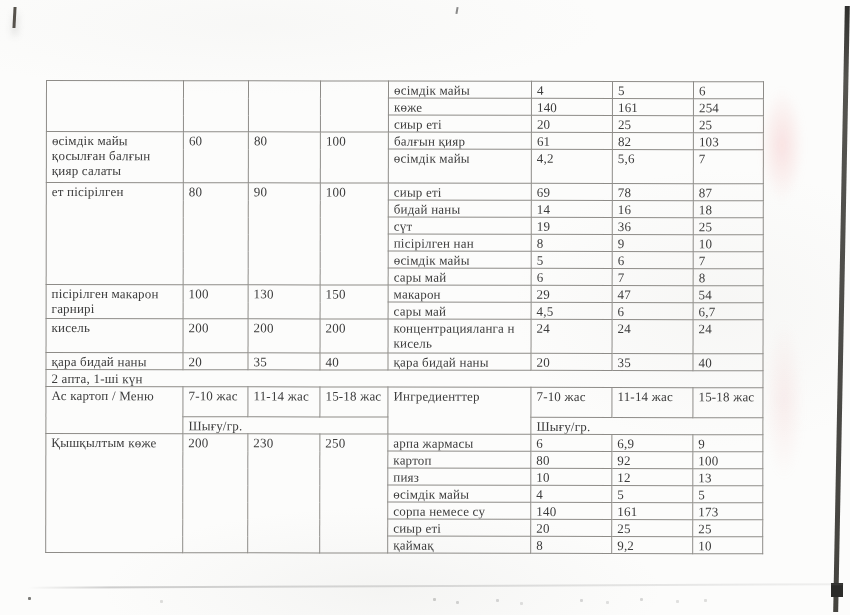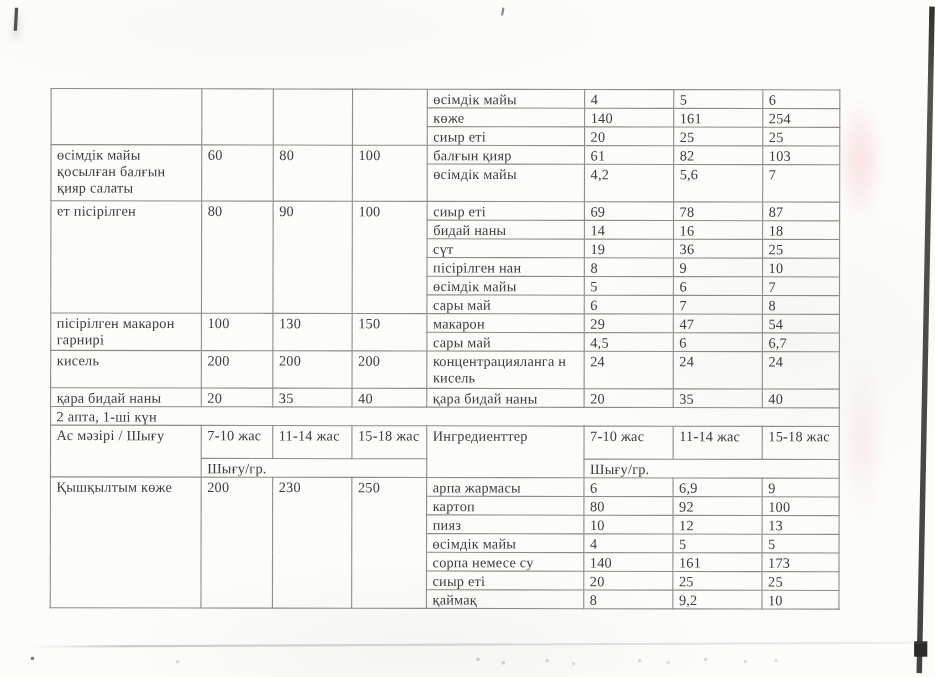--- a/index.html
+++ b/index.html
@@ -203,21 +203,21 @@
     <td>20</td>
     <td>35</td>
     <td>40</td>
   </tr>
 
   <tr class="h13">
     <td colspan="8" class="b">2 апта, 1-ші күн</td>
   </tr>
 
   <tr class="h30">
-    <th rowspan="2" class="b">Ас мәзірі / Шығу</th>
+    <th rowspan="2" class="b">Ас картоп / Меню</th>
     <th class="b">7-10 жас</th>
     <th class="b">11-14 жас</th>
     <th class="b">15-18 жас</th>
     <th rowspan="2" class="b">Ингредиенттер</th>
     <th class="b">7-10 жас</th>
     <th class="b">11-14 жас</th>
     <th class="b">15-18 жас</th>
   </tr>
   <tr class="h17">
     <td colspan="3" class="b">Шығу/гр.</td>

